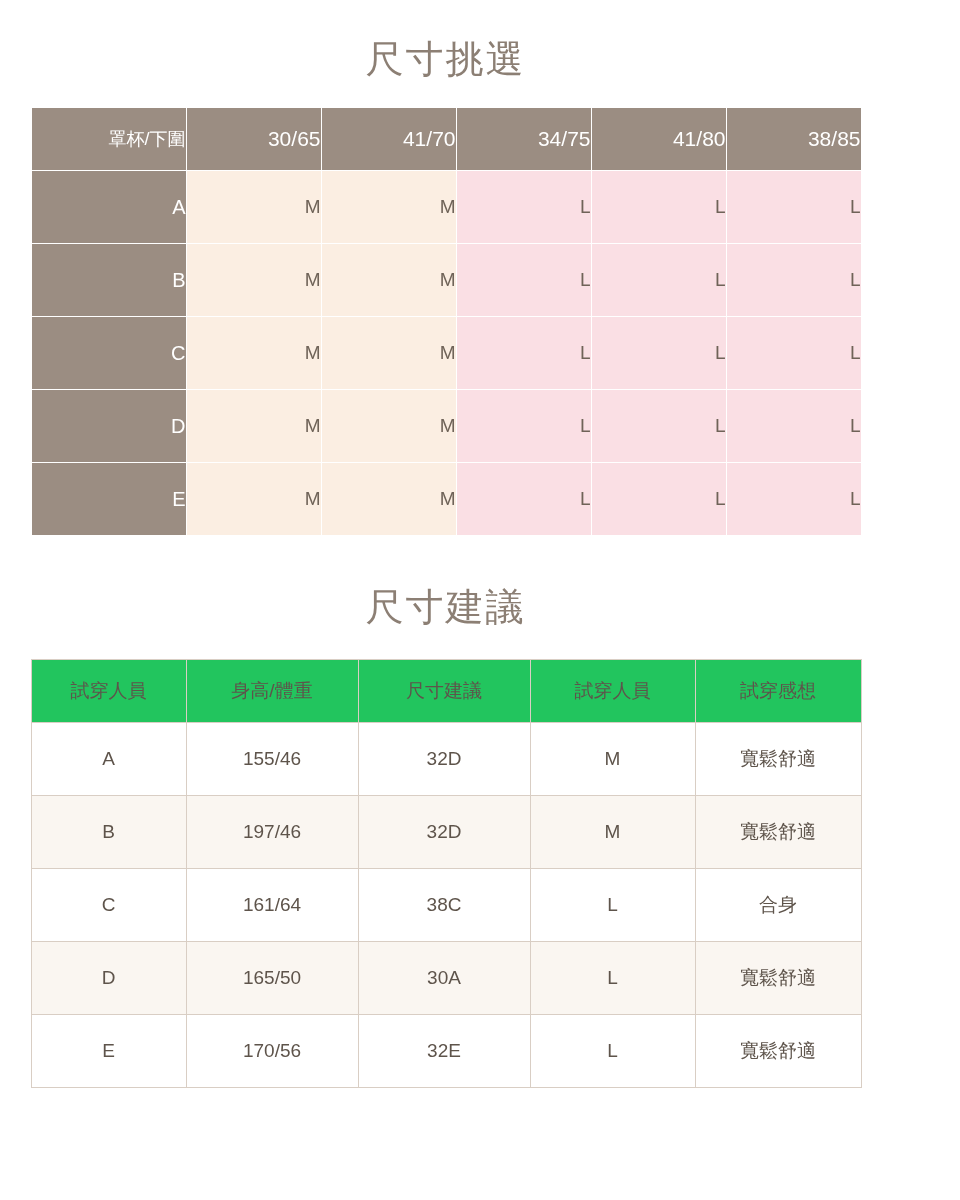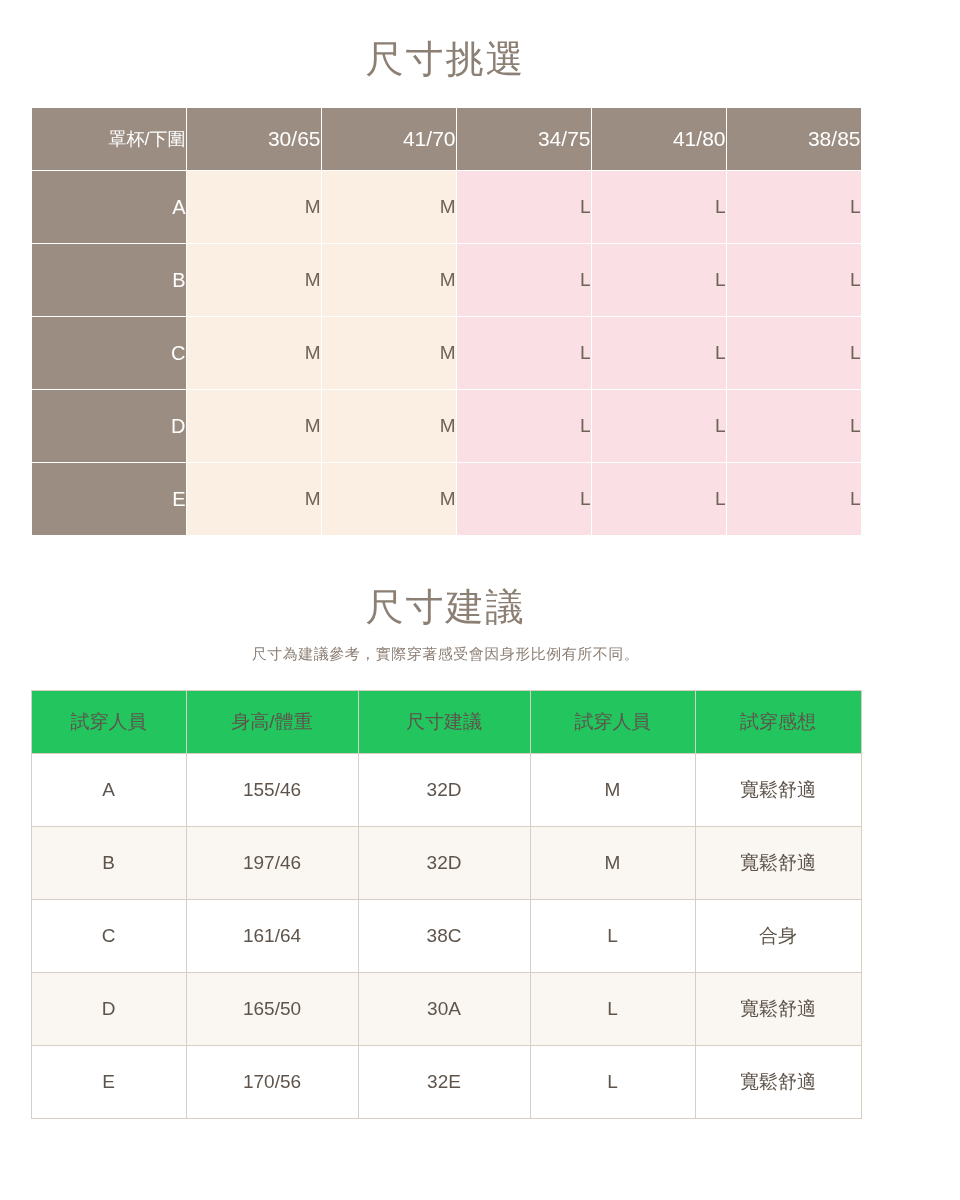--- a/index.html
+++ b/index.html
@@ -211,21 +211,20 @@
           </td>
         </tr>
       </tbody>
     </table>
   </div>
 
   <div class="spacer-between"></div>
 
   <h1 class="section-title" id="title-size-advice">尺寸建議</h1>
 
-  <p class="section-note">尺寸為建議參考，實際穿著感受會因身形比例有所不同。</p>
 
   <div class="advice-wrap">
     <table class="advice">
       <colgroup>
         <col style="width:155px">
         <col style="width:172px">
         <col style="width:172px">
         <col style="width:165px">
         <col style="width:166px">
       </colgroup>

